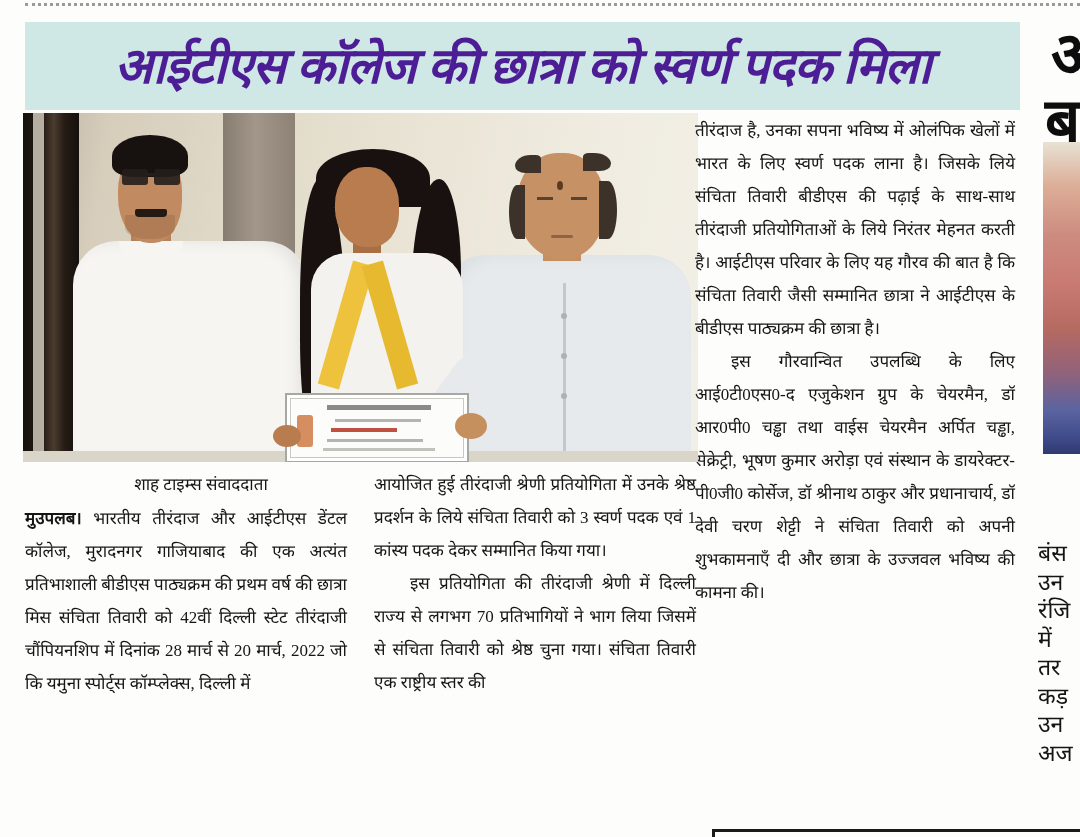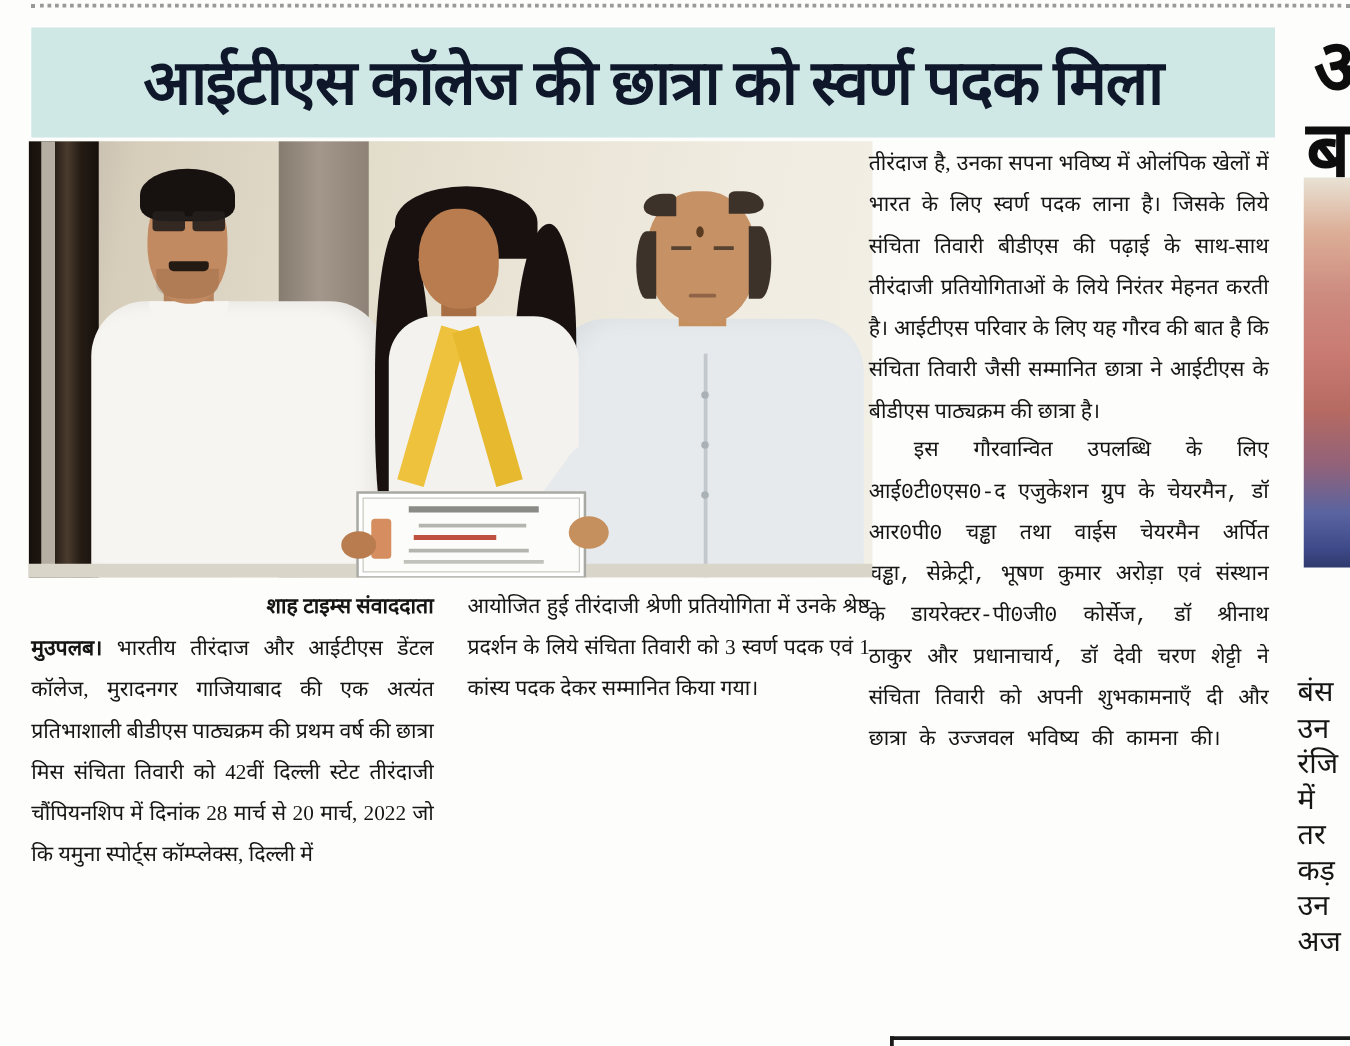--- a/index.html
+++ b/index.html
@@ -10,22 +10,22 @@
   }
   
   .top-rule{position:absolute;left:25px;top:3px;width:1055px;height:0;
     border-top:3px dotted #9a9a9a;}
   
   .headline-band{
     position:absolute;left:25px;top:22px;width:995px;height:88px;
     background:#cfe8e6;display:flex;align-items:center;justify-content:center;
   }
   .headline-band h1{
-    margin:0;font-size:50px;line-height:58px;font-weight:bold;color:#0f172a;
-    white-space:nowrap;letter-spacing:-1px;
+    margin:0;font-size:50px;line-height:58px;font-weight:bold;color:#4c1d95;
+    white-space:nowrap;letter-spacing:-1px;font-style:italic;
   }
   
   .photo{position:absolute;left:23px;top:113px;width:675px;height:349px;overflow:hidden;
     background:linear-gradient(100deg,#b9afa2 0%,#d6cdbb 12%,#e0d9c7 30%,#e9e4d5 55%,#f0ece1 80%,#f2efe6 100%);}
   .photo *{position:absolute;}
   .ph-door{left:0;top:0;width:56px;height:349px;
     background:linear-gradient(90deg,#16100c 0%,#241b14 35%,#4a3b2e 55%,#241b14 75%,#16100c 100%);}
   .ph-door-slit{left:10px;top:0;width:11px;height:349px;background:#cfc8bb;opacity:.85;}
   .ph-panel{left:200px;top:0;width:72px;height:349px;
     background:linear-gradient(90deg,#877c70,#a2978a 45%,#8d8275);}
@@ -105,23 +105,23 @@
   .m2-browL{left:514px;top:84px;width:16px;height:3px;background:rgba(50,40,30,.75);z-index:6;}
   .m2-browR{left:548px;top:84px;width:16px;height:3px;background:rgba(50,40,30,.75);z-index:6;}
   .m2-mouth{left:528px;top:122px;width:22px;height:3px;background:rgba(90,50,40,.5);border-radius:2px;z-index:6;}
   
   .body-text{font-size:17px;line-height:33px;text-align:justify;color:#151515;}
   .body-text p{margin:0;}
   .col{position:absolute;}
   .col1{left:25px;top:468px;width:322px;}
   .col2{left:374px;top:468px;width:322px;}
   .col3{left:695px;top:114px;width:320px;}
-  .byline{font-weight:bold;text-align:right;padding-left:30px;margin:0 0 1px 0 !important;}
+  .byline{font-weight:normal;text-align:center;padding-left:30px;margin:0 0 1px 0 !important;}
   .dateline{font-weight:bold;}
-  .indent-p{text-indent:36px;font-family:Liberation Mono, monospace;}
+  .indent-p{text-indent:36px;}
   
   .edge-glyph1{position:absolute;left:1051px;top:24px;font-size:62px;line-height:62px;
     font-weight:bold;color:#0d0d0d;white-space:nowrap;}
   .edge-glyph2{position:absolute;left:1045px;top:90px;font-size:62px;line-height:62px;
     font-weight:bold;color:#0d0d0d;white-space:nowrap;}
   .edge-photo{position:absolute;left:1043px;top:142px;width:40px;height:312px;
     background:linear-gradient(180deg,#e8e2d4 0%,#dcae97 14%,#cd8b80 30%,#c97b72 45%,#b56a62 60%,#91627a 74%,#5a64a0 86%,#3f4a8a 95%,#2f3a6e 100%);}
   .edge-text{position:absolute;left:1038px;top:540px;width:46px;font-size:23px;
     line-height:28.5px;color:#151515;white-space:nowrap;}
   .edge-text div{height:28.5px;}
@@ -197,20 +197,21 @@
     <div class="ph-bottom"></div>
   </div>
 
   <div class="col col1 body-text">
     <p class="byline">शाह टाइम्स संवाददाता</p>
     <p><span class="dateline">मुउपलब।</span><span> भारतीय तीरंदाज और आईटीएस डेंटल कॉलेज, मुरादनगर गाजियाबाद की एक अत्यंत प्रतिभाशाली बीडीएस पाठ्यक्रम की प्रथम वर्ष की छात्रा मिस संचिता तिवारी को 42वीं दिल्ली स्टेट तीरंदाजी चौंपियनशिप में दिनांक 28 मार्च से 20 मार्च, 2022 जो कि यमुना स्पोर्ट्स कॉम्प्लेक्स, दिल्ली में</span></p>
   </div>
 
   <div class="col col2 body-text">
     <p>आयोजित हुई तीरंदाजी श्रेणी प्रतियोगिता में उनके श्रेष्ठ प्रदर्शन के लिये संचिता तिवारी को 3 स्वर्ण पदक एवं 1 कांस्य पदक देकर सम्मानित किया गया।</p>
+    <p class="indent-p">इस प्रतियोगिता की तीरंदाजी श्रेणी में दिल्ली राज्य से लगभग 70 प्रतिभागियों ने भाग लिया जिसमें से संचिता तिवारी को श्रेष्ठ चुना गया। संचिता तिवारी एक राष्ट्रीय स्तर की</p>
   </div>
 
   <div class="col col3 body-text">
     <p>तीरंदाज है, उनका सपना भविष्य में ओलंपिक खेलों में भारत के लिए स्वर्ण पदक लाना है। जिसके लिये संचिता तिवारी बीडीएस की पढ़ाई के साथ-साथ तीरंदाजी प्रतियोगिताओं के लिये निरंतर मेहनत करती है। आईटीएस परिवार के लिए यह गौरव की बात है कि संचिता तिवारी जैसी सम्मानित छात्रा ने आईटीएस के बीडीएस पाठ्यक्रम की छात्रा है।</p>
     <p class="indent-p">इस गौरवान्वित उपलब्धि के लिए आई0टी0एस0-द एजुकेशन ग्रुप के चेयरमैन, डॉ आर0पी0 चड्ढा तथा वाईस चेयरमैन अर्पित चड्ढा, सेक्रेट्री, भूषण कुमार अरोड़ा एवं संस्थान के डायरेक्टर-पी0जी0 कोर्सेज, डॉ श्रीनाथ ठाकुर और प्रधानाचार्य, डॉ देवी चरण शेट्टी ने संचिता तिवारी को अपनी शुभकामनाएँ दी और छात्रा के उज्जवल भविष्य की कामना की।</p>
   </div>
 
   <div class="edge-glyph1">अ</div>
   <div class="edge-glyph2">ब</div>
   <div class="edge-photo"></div>

